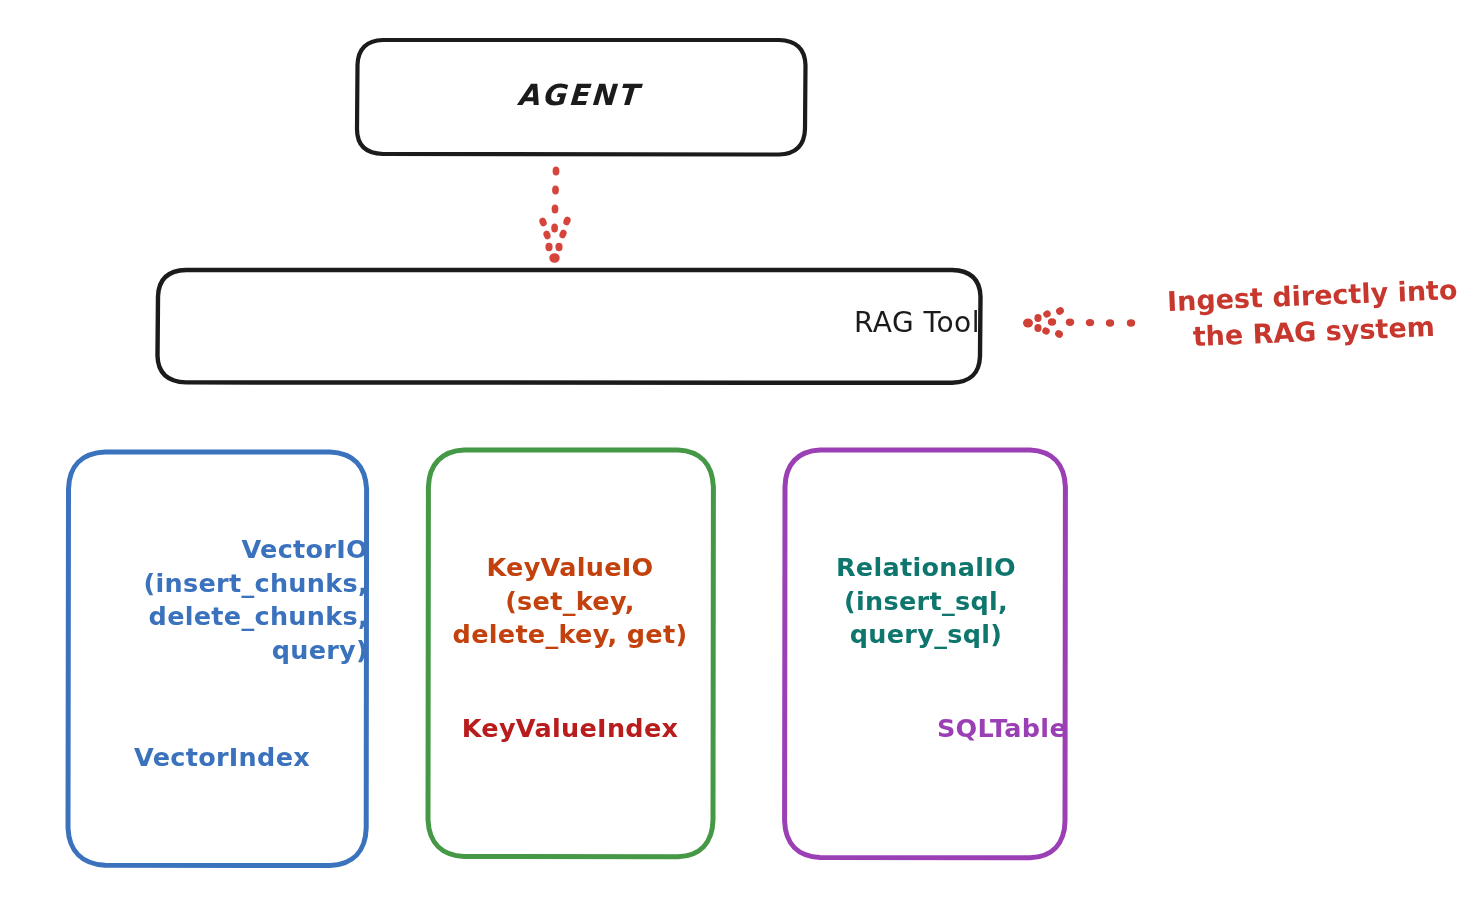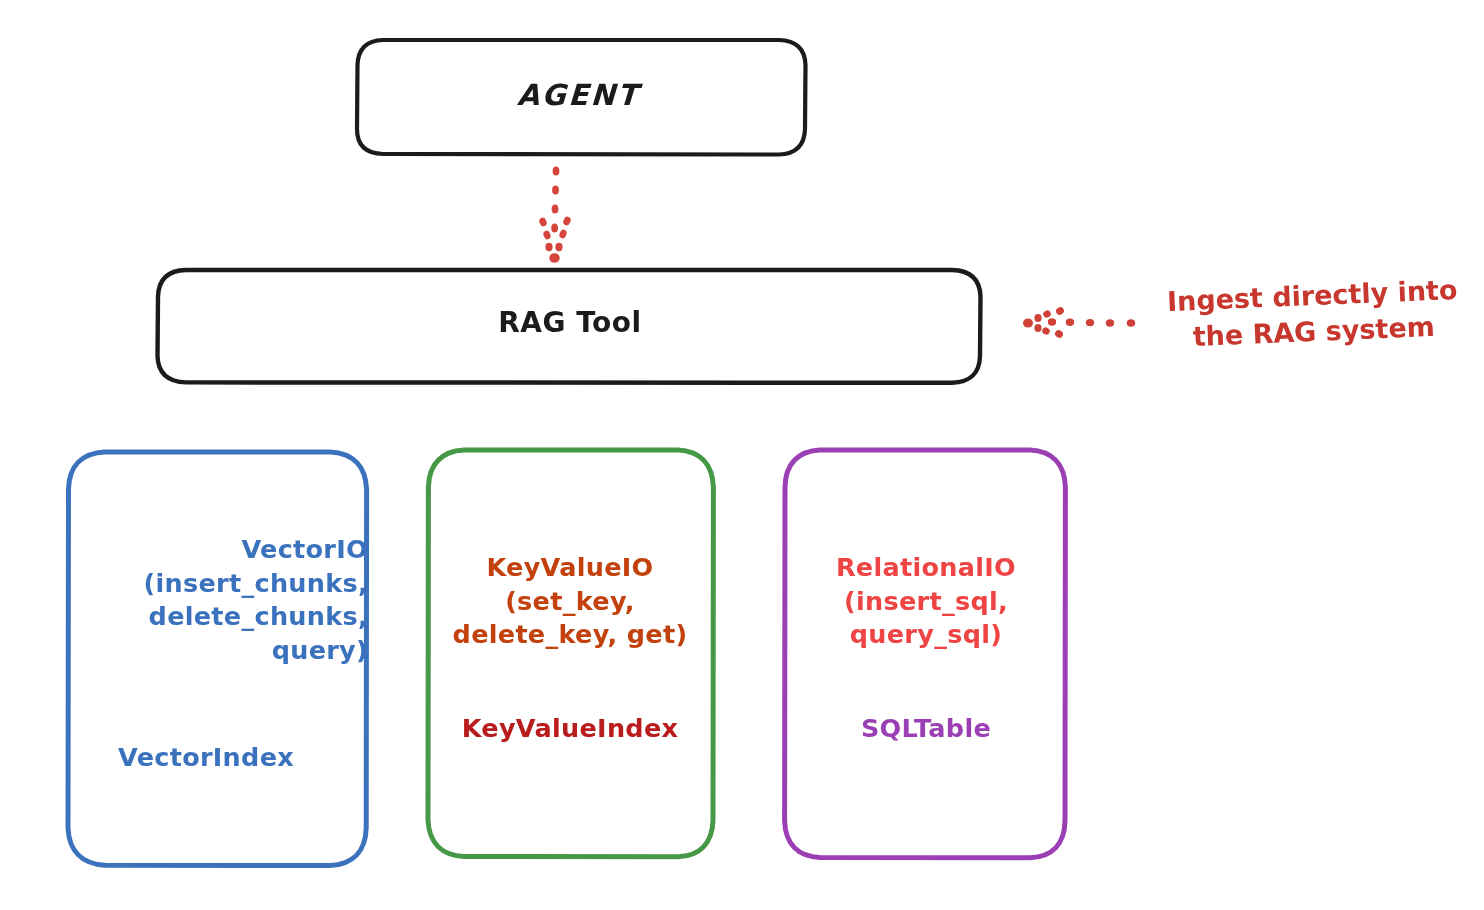--- a/index.html
+++ b/index.html
@@ -42,37 +42,38 @@
     color: #1b1b1b;
     transform: skewX(-6deg);
   }
 
   
   #ragtool-label {
     left: 160px;
     top: 305px;
     width: 820px;
     font-size: 28px;
-    font-weight: 700;
+    font-weight: 400;
     letter-spacing: 0.5px;
     color: #1b1b1b;
+    text-align: right;
   }
 
   
   .col-text {
     font-size: 25.5px;
     font-weight: 700;
     letter-spacing: 0.3px;
   }
   #vectorio-label  { left: 68px;  top: 533px; width: 300px; color: #3b72bd; text-align: right; }
-  #vectorindex-label { left: 56px; top: 741px; width: 300px; color: #3b72bd; }
+  #vectorindex-label { left: 72px; top: 741px; width: 300px; color: #3b72bd; }
   #keyvalueio-label { left: 424px; top: 551px; width: 292px; color: #c2410c; }
   #keyvalueindex-label { left: 424px; top: 712px; width: 292px; color: #b91c1c; }
-  #relationalio-label { left: 785px; top: 551px; width: 282px; color: #ef4444; }
-  #sqltable-label { left: 785px; top: 712px; width: 282px; color: #9b3fb5; }
+  #relationalio-label { left: 785px; top: 551px; width: 282px; color: #0f766e; }
+  #sqltable-label { left: 785px; top: 712px; width: 282px; color: #9b3fb5; text-align: right; }
 
   
   #annotation-text {
     left: 1143px;
     top: 278px;
     width: 340px;
     text-align: center;
     font-size: 27px;
     font-weight: 700;
     color: #c8372d;

